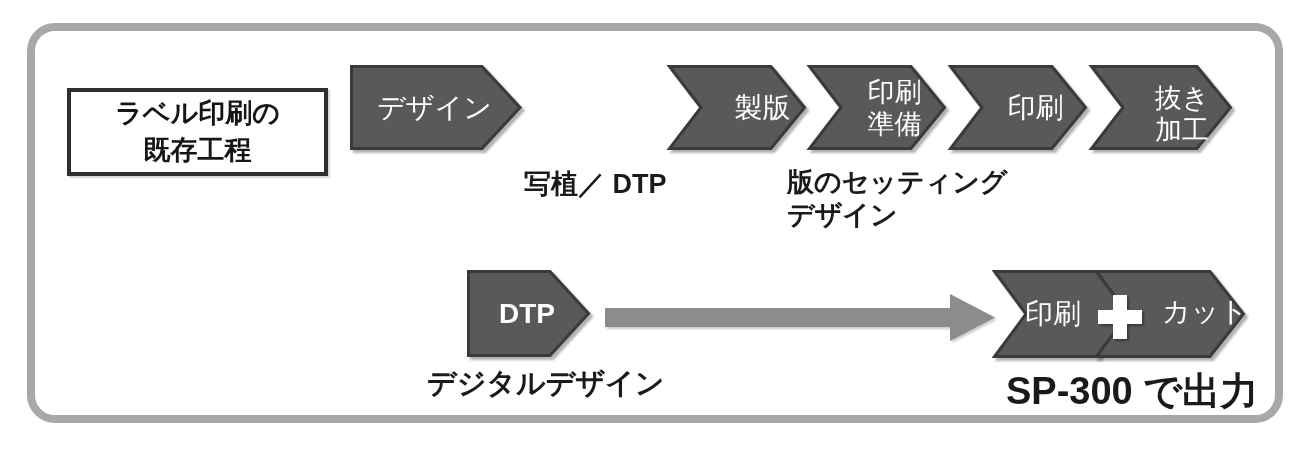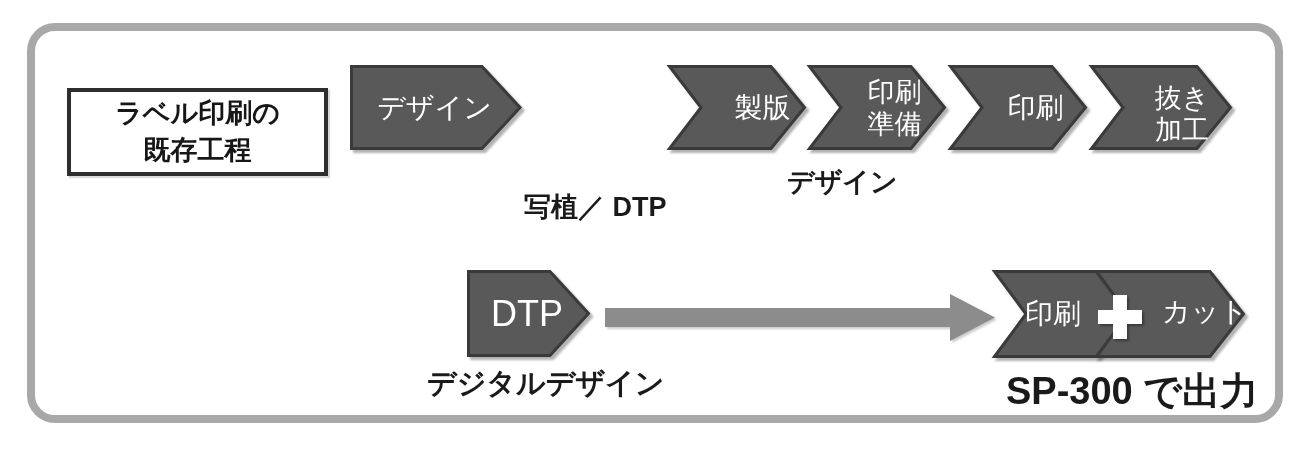--- a/index.html
+++ b/index.html
@@ -110,32 +110,33 @@
   <div class="arrow" style="left:1090px;top:65px;width:142px;height:97px;">
     <svg width="142" height="85" viewBox="0 0 142 85">
       <polygon points="1.5,1.5 107,1.5 140.5,42.5 107,83.5 1.5,83.5 33,42.5"></polygon>
     </svg>
     <span class="arrow-label" style="left:40px;right:35px;font-size:27px;">
       <span>抜き</span>
       <span>加工</span>
     </span>
   </div>
 
-  <div class="annotation" style="left:524px;top:166px;font-size:27px;margin-top:23px;">写植／ DTP</div>
+  <div class="annotation" style="left:524px;top:166px;font-size:27px;">写植／ DTP</div>
 
   <div class="annotation" style="left:787px;top:166px;font-size:27px;line-height:33px;">
+    <span class="line">版のセッティング</span>
     <span class="line">デザイン</span>
   </div>
 
 
   <div class="arrow" style="left:467px;top:270px;width:123px;height:87px;">
     <svg width="123" height="87" viewBox="0 0 123 87">
       <polygon points="1.5,1.5 83,1.5 121.5,43.5 83,85.5 1.5,85.5"></polygon>
     </svg>
-    <span class="arrow-label" style="left:0;right:40px;font-size:36px;">DTP</span>
+    <span class="arrow-label" style="left:0;right:40px;font-size:28px;font-weight:bold;">DTP</span>
   </div>
 
   <svg class="connector" style="left:605px;top:294px;" width="390" height="47" viewBox="0 0 390 47">
     <polygon points="0,14 345,14 345,0 390,23.5 345,47 345,33 0,33"></polygon>
   </svg>
 
   <div class="arrow" style="left:993px;top:270px;width:140px;height:88px;">
     <svg width="140" height="88" viewBox="0 0 140 88">
       <polygon points="1.5,1.5 105,1.5 138.5,44 105,86.5 1.5,86.5 33,44"></polygon>
     </svg>

